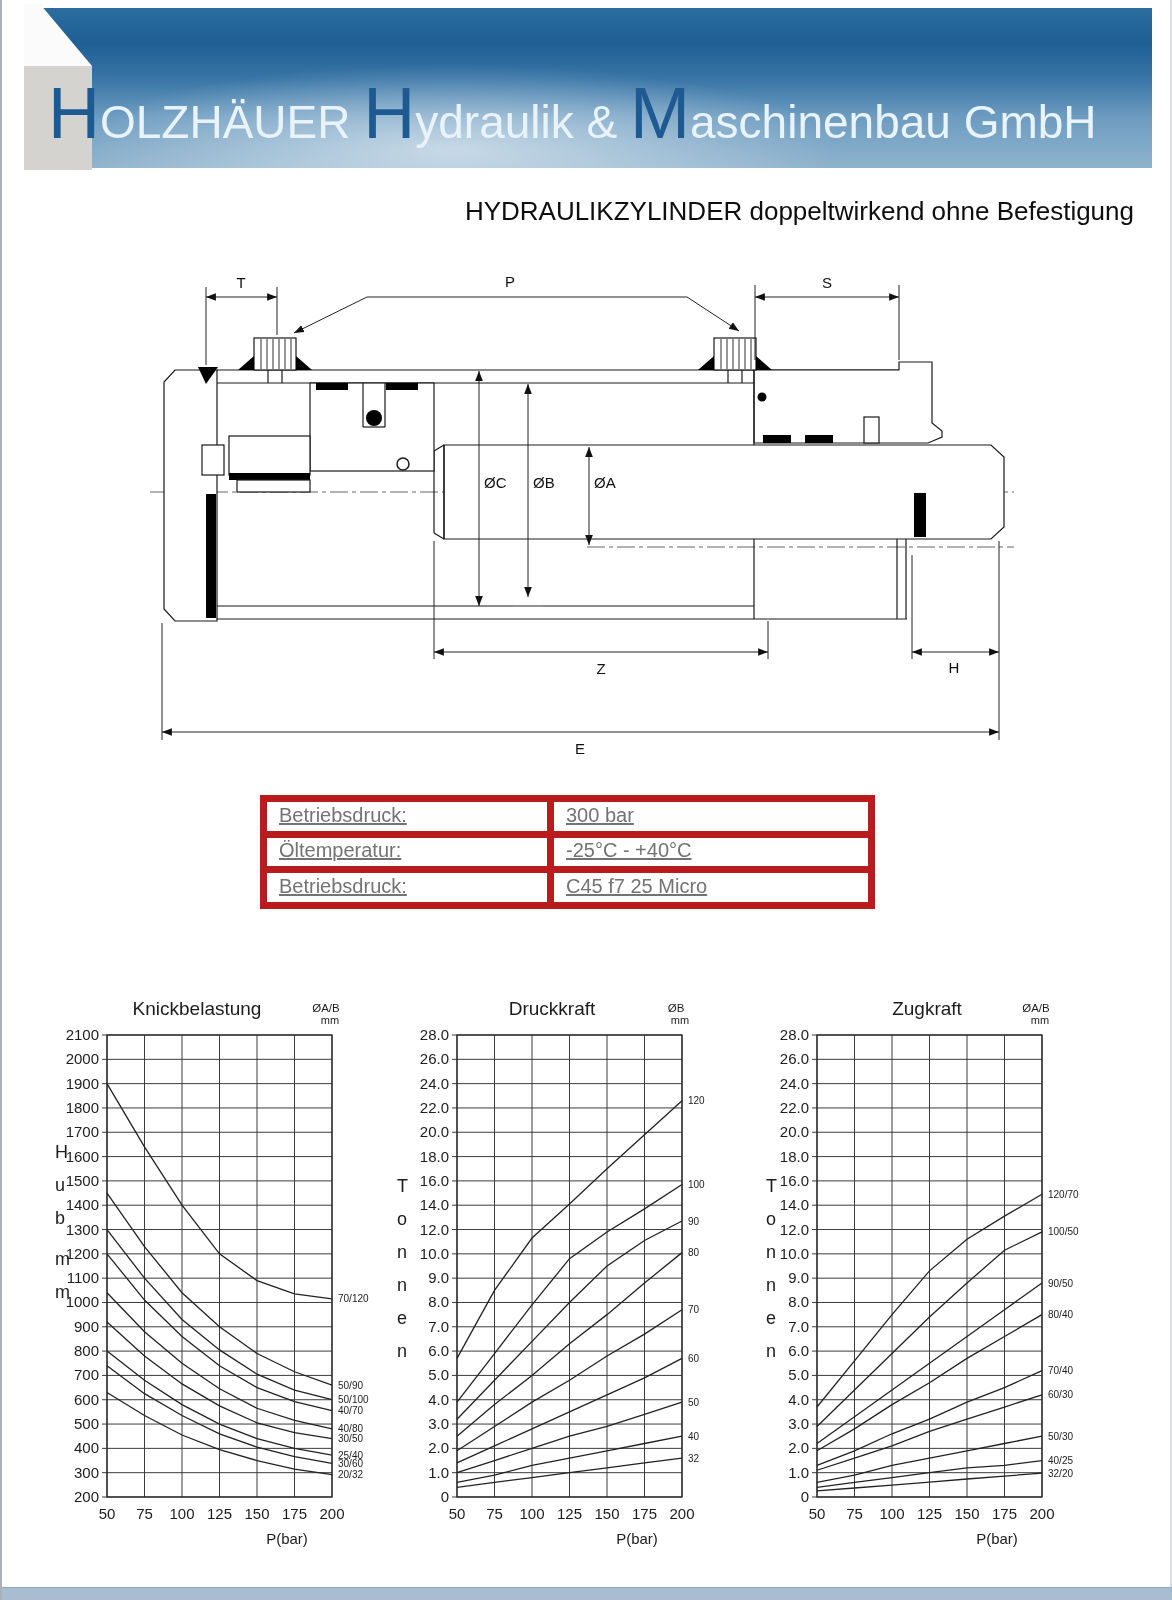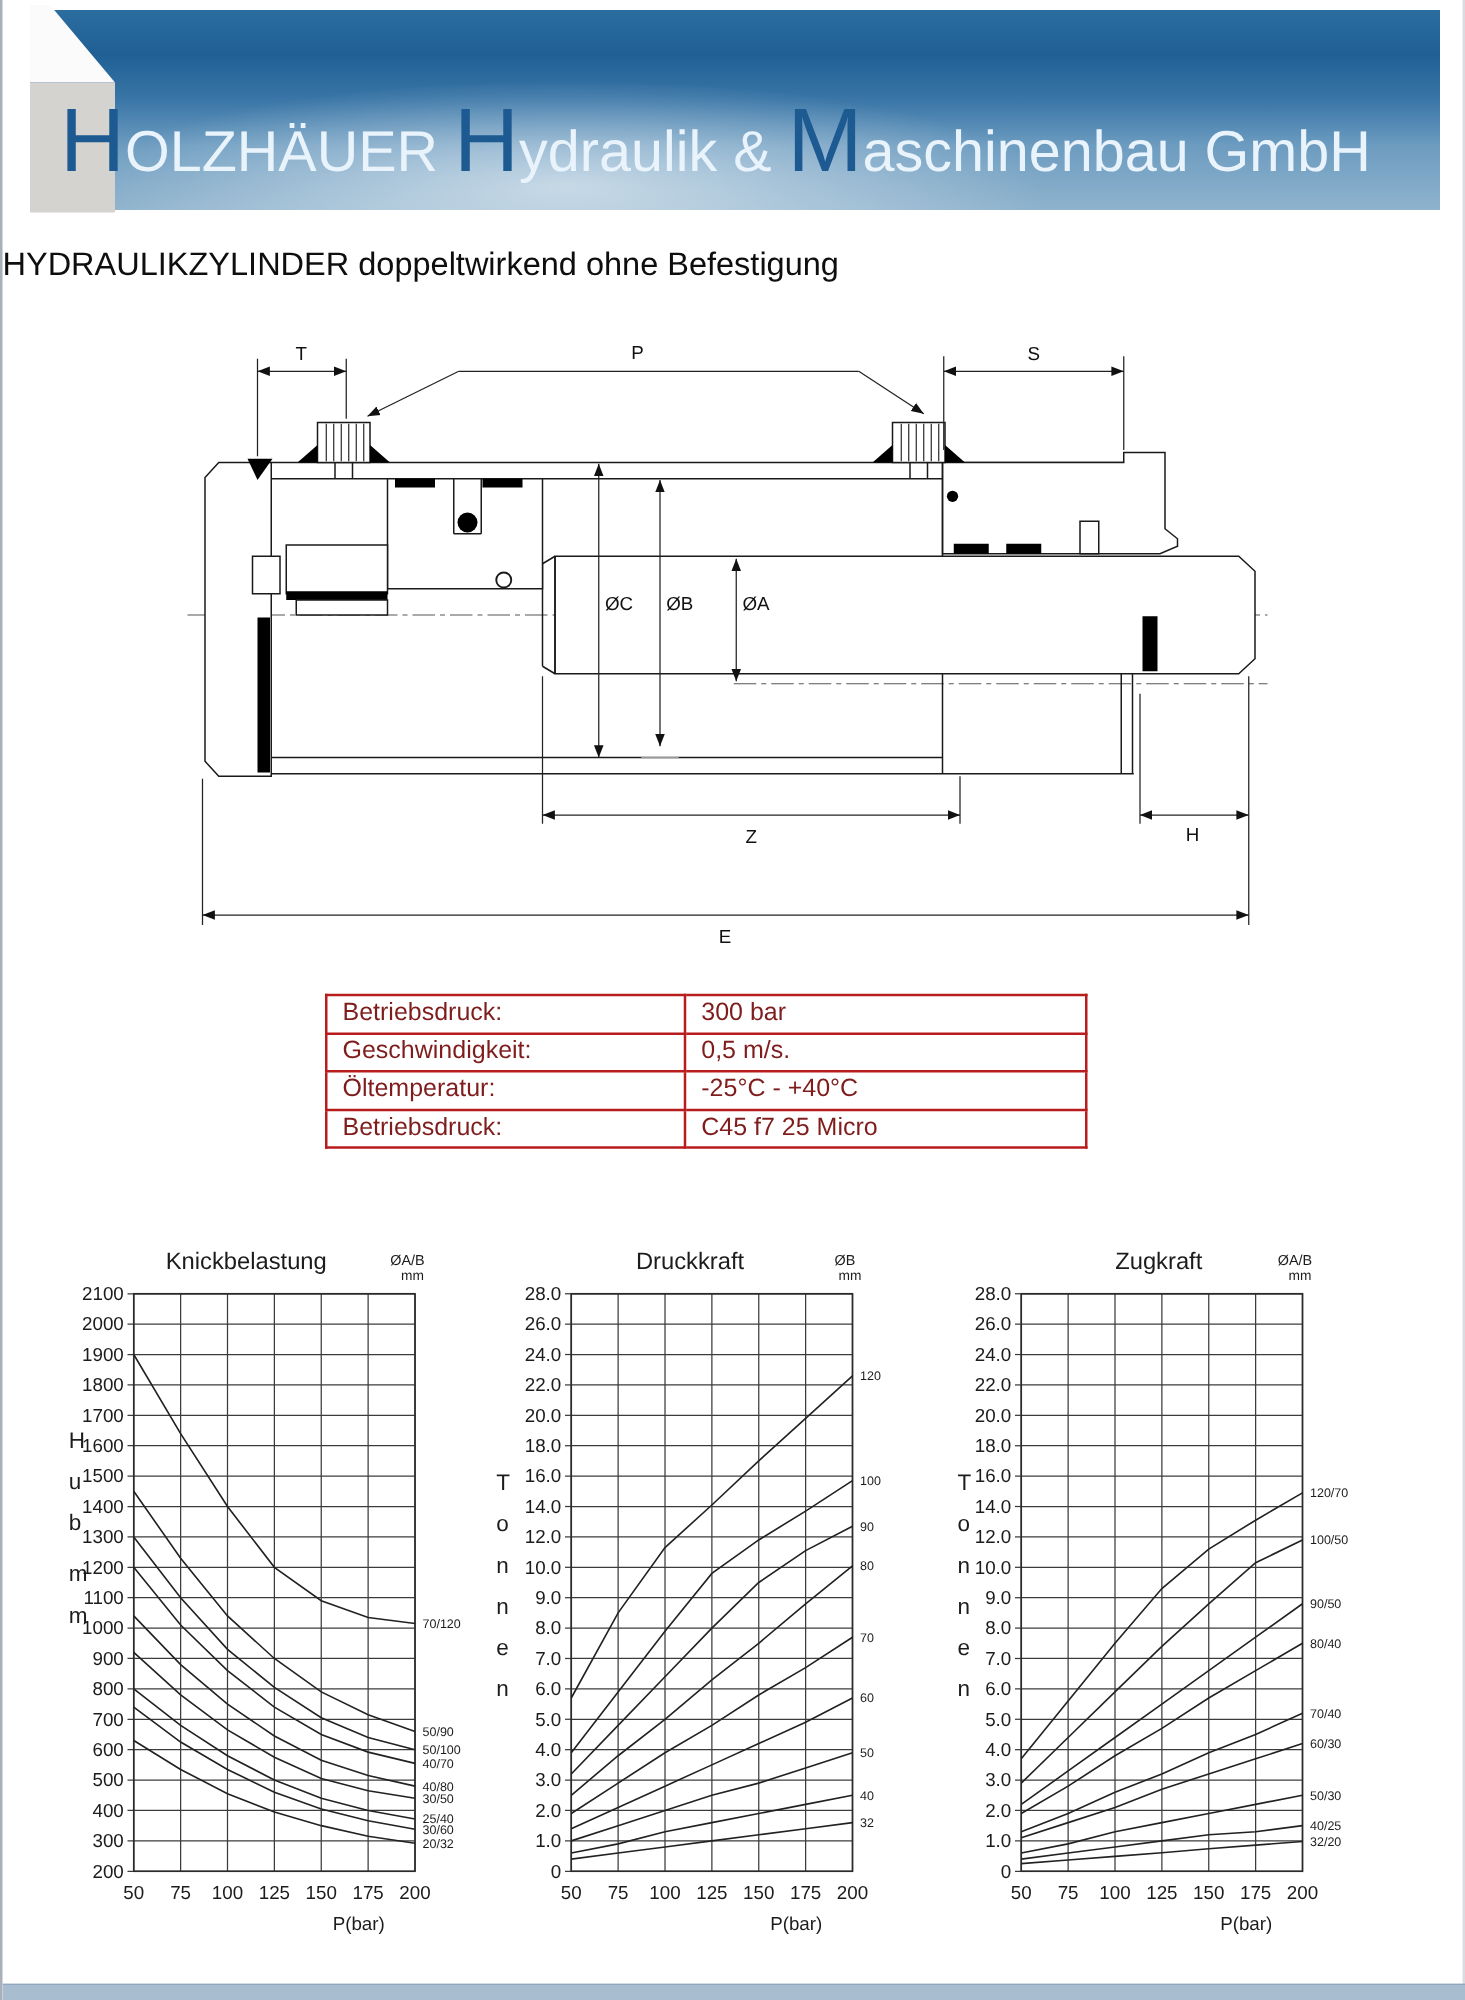--- a/index.html
+++ b/index.html
@@ -10,28 +10,28 @@
   .bottom-band{position:absolute;left:0;bottom:0;width:100%;height:12px;
                background:#a9bdd0;border-top:1px solid #8fa8bf;}
   .banner{position:absolute;left:22px;top:8px;width:1128px;height:160px;
     background:
       radial-gradient(ellipse 55% 85% at 38% 88%, rgba(255,255,255,0.55), rgba(255,255,255,0) 62%),
       linear-gradient(180deg,#2c6da0 0%,#1f5f94 22%,#3a76a7 45%,#6d9cc0 68%,#8fb3cd 100%);}
   .banner-logo{position:absolute;left:0;top:-4px;}
   .banner-text{position:absolute;left:24px;bottom:14px;white-space:nowrap;}
   .seg-initial{font-size:72px;color:#1d5a92;}
   .seg-normal{font-size:46px;color:#e9f3fb;}
-  .page-title{position:absolute;top:196px;left:0;width:1132px;text-align:left;
+  .page-title{position:absolute;top:196px;left:0;width:1132px;text-align:right;
               font-size:26px;color:#0e0e0e;}
   .drawing{position:absolute;left:140px;top:255px;}
   .drawing text{font-family:"Liberation Sans",sans-serif;font-size:15px;fill:#111;}
   .spec-table{position:absolute;left:258px;top:795px;border-collapse:collapse;
               table-layout:fixed;width:608px;}
-  .spec-table td{border:2px solid #b91c1c;font-size:20px;color:#7f1d1d;
-                 padding:1px 10px 3px 12px;height:24.6px;overflow:hidden;}
+  .spec-table td{border:7px solid #b91c1c;font-size:20px;color:#737373;
+                 padding:1px 10px 3px 12px;height:24.6px;overflow:hidden;text-decoration:underline;}
   .chart{position:absolute;top:995px;width:345px;height:560px;}
   #c0{left:45px}#c1{left:390px}#c2{left:750px}
   .chart svg text{font-family:"Liberation Sans",sans-serif;fill:#1c1c1c;}
 </style>
 </head>
 <body>
 
 <div class="page">
 
   <div class="banner">
@@ -155,24 +155,20 @@
 
   <table class="spec-table">
     <colgroup>
         <col style="width:287px">
         <col style="width:321px">
       </colgroup>
     <tbody>
         <tr>
           <td>Betriebsdruck:</td>
           <td>300 bar</td>
-        </tr>
-        <tr>
-          <td>Geschwindigkeit:</td>
-          <td>0,5 m/s.</td>
         </tr>
         <tr>
           <td>Öltemperatur:</td>
           <td>-25°C - +40°C</td>
         </tr>
         <tr>
           <td>Betriebsdruck:</td>
           <td>C45 f7 25 Micro</td>
         </tr>
       </tbody>

